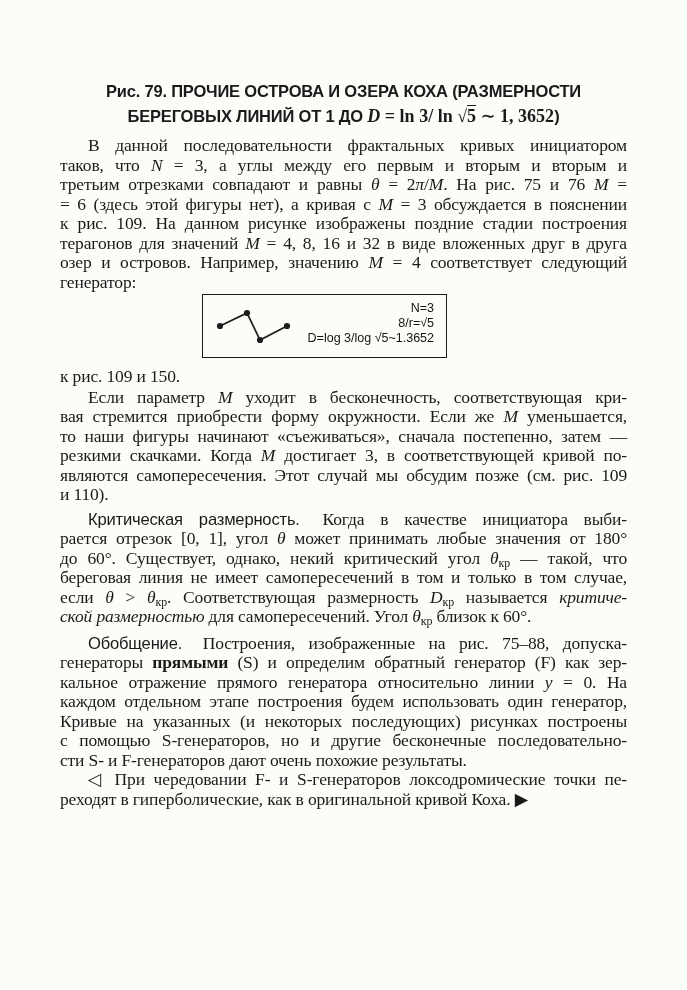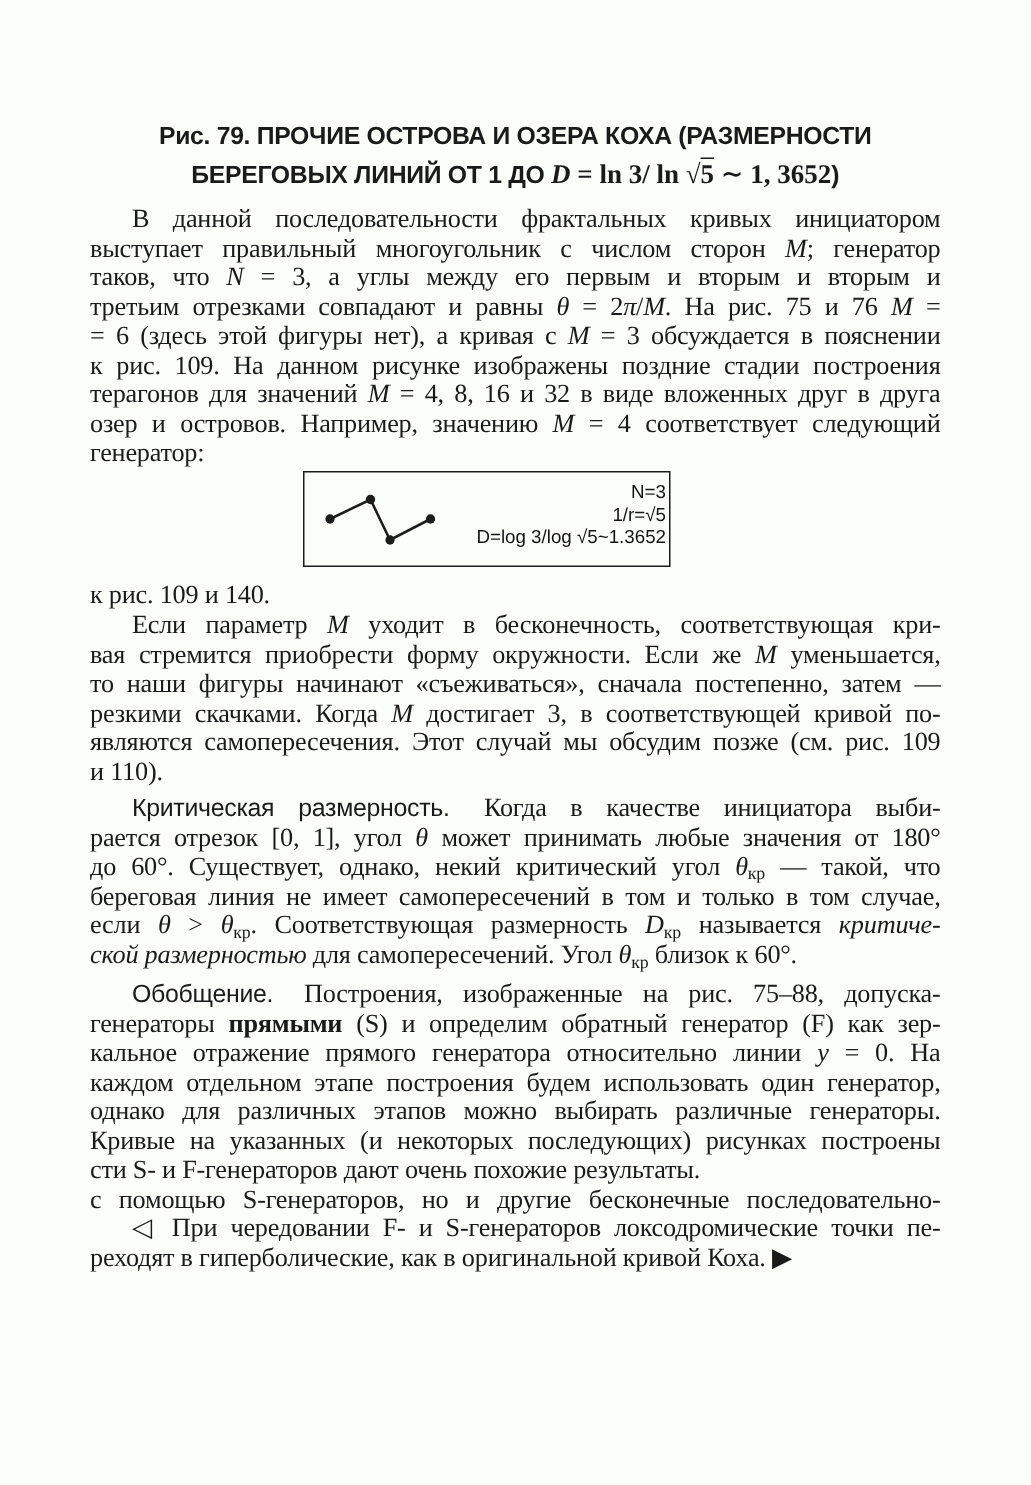--- a/index.html
+++ b/index.html
@@ -35,67 +35,66 @@
   #p4{margin-top:5px;}
   #p5{margin-top:7px;}
   #p6{margin-top:0;}
   
   .figure-box{
     position:relative;margin-top:2px;margin-left:142px;
     width:243px;height:62px;border:1.5px solid #1c1c1c;background:#fbfdf9;
   }
   .figure-box svg{position:absolute;left:0;top:0;}
   .fig-labels{
-    position:absolute;right:2px;top:6px;text-align:right;
+    position:absolute;right:12px;top:6px;text-align:right;
     font-family:"Liberation Sans","DejaVu Sans",sans-serif;
     font-size:12.5px;line-height:15px;color:#141414;letter-spacing:0;
   }
   
   .end-mark{position:absolute;left:586px;top:882px;width:13px;height:13px;background:#161616;}
 </style>
 </head>
 <body>
 
 <div class="page">
   <div class="content">
 
     <div class="title" id="title">
         <div class="line"><span>Рис. 79. ПРОЧИЕ ОСТРОВА И ОЗЕРА КОХА (РАЗМЕРНОСТИ</span></div>
         <div class="line last"><span>БЕРЕГОВЫХ ЛИНИЙ ОТ 1 ДО </span><span class="r-tmi">D</span><span class="r-tm"> = ln 3/ ln </span><span class="r-tm">√</span><span class="r-tmov">5</span><span class="r-tm"> ∼ 1, 3652</span><span>)</span></div>
       </div>
 
     <div class="para" id="p1">
         <div class="line indent"><span>В данной последовательности фрактальных кривых инициатором</span></div>
-        <div class="line"><span>выступает правильный многоугольник с числом сторон </span><span class="r-v">M</span><span>; генератор</span></div>
         <div class="line"><span>таков, что </span><span class="r-v">N</span><span> = 3, а углы между его первым и вторым и вторым и</span></div>
         <div class="line"><span>третьим отрезками совпадают и равны </span><span class="r-v">θ</span><span> = 2</span><span class="r-v">π</span><span>/</span><span class="r-v">M</span><span>. На рис. 75 и 76 </span><span class="r-v">M</span><span> =</span></div>
         <div class="line"><span>= 6 (здесь этой фигуры нет), а кривая с </span><span class="r-v">M</span><span> = 3 обсуждается в пояснении</span></div>
         <div class="line"><span>к рис. 109. На данном рисунке изображены поздние стадии построения</span></div>
         <div class="line"><span>терагонов для значений </span><span class="r-v">M</span><span> = 4, 8, 16 и 32 в виде вложенных друг в друга</span></div>
         <div class="line"><span>озер и островов. Например, значению </span><span class="r-v">M</span><span> = 4 соответствует следующий</span></div>
         <div class="line last"><span>генератор:</span></div>
       </div>
 
     <div class="figure-box">
       <svg id="genSvg" width="243" height="62" viewBox="0 0 243 62">
           <polyline points="17,31 44,18 57,45 84,31" fill="none" stroke="#1c1c1c" stroke-width="1.7"></polyline>
           <circle cx="17" cy="31" r="3.1" fill="#1c1c1c"></circle>
           <circle cx="44" cy="18" r="3.1" fill="#1c1c1c"></circle>
           <circle cx="57" cy="45" r="3.1" fill="#1c1c1c"></circle>
           <circle cx="84" cy="31" r="3.1" fill="#1c1c1c"></circle>
         </svg>
       <div class="fig-labels">
         <div>N=3</div>
-        <div>1/r=√5</div>
+        <div>8/r=√5</div>
         <div>D=log 3/log √5~1.3652</div>
       </div>
     </div>
 
     <div class="para" id="p2">
-        <div class="line last"><span>к рис. 109 и 140.</span></div>
+        <div class="line last"><span>к рис. 109 и 150.</span></div>
       </div>
     <div class="para" id="p3">
         <div class="line indent"><span>Если параметр </span><span class="r-v">M</span><span> уходит в бесконечность, соответствующая кри-</span></div>
         <div class="line"><span>вая стремится приобрести форму окружности. Если же </span><span class="r-v">M</span><span> уменьшается,</span></div>
         <div class="line"><span>то наши фигуры начинают «съеживаться», сначала постепенно, затем —</span></div>
         <div class="line"><span>резкими скачками. Когда </span><span class="r-v">M</span><span> достигает 3, в соответствующей кривой по-</span></div>
         <div class="line"><span>являются самопересечения. Этот случай мы обсудим позже (см. рис. 109</span></div>
         <div class="line last"><span>и 110).</span></div>
       </div>
     <div class="para" id="p4">
@@ -104,24 +103,23 @@
         <div class="line"><span>до 60°. Существует, однако, некий критический угол </span><span class="r-v">θ</span><span class="r-sub">кр</span><span> — такой, что</span></div>
         <div class="line"><span>береговая линия не имеет самопересечений в том и только в том случае,</span></div>
         <div class="line"><span>если </span><span class="r-v">θ</span><span> &gt; </span><span class="r-v">θ</span><span class="r-sub">кр</span><span>. Соответствующая размерность </span><span class="r-v">D</span><span class="r-sub">кр</span><span> называется </span><span class="r-i">критиче-</span></div>
         <div class="line last"><span class="r-i">ской размерностью</span><span> для самопересечений. Угол </span><span class="r-v">θ</span><span class="r-sub">кр</span><span> близок к 60°.</span></div>
       </div>
     <div class="para" id="p5">
         <div class="line indent"><span class="r-h">Обобщение.</span><span> Построения, изображенные на рис. 75–88, допуска-</span></div>
         <div class="line"><span>генераторы </span><span class="r-b">прямыми</span><span> (S) и определим обратный генератор (F) как зер-</span></div>
         <div class="line"><span>кальное отражение прямого генератора относительно линии </span><span class="r-v">y</span><span> = 0. На</span></div>
         <div class="line"><span>каждом отдельном этапе построения будем использовать один генератор,</span></div>
-        <div class="line"><span>однако для различных этапов можно выбирать различные генераторы.</span></div>
         <div class="line"><span>Кривые на указанных (и некоторых последующих) рисунках построены</span></div>
+        <div class="line"><span>с помощью S-генераторов, но и другие бесконечные последовательно-</span></div>
         <div class="line last"><span>сти S- и F-генераторов дают очень похожие результаты.</span></div>
-        <div class="line"><span>с помощью S-генераторов, но и другие бесконечные последовательно-</span></div>
       </div>
     <div class="para" id="p6">
         <div class="line indent"><span>◁ При чередовании F- и S-генераторов локсодромические точки пе-</span></div>
         <div class="line last"><span>реходят в гиперболические, как в оригинальной кривой Коха. ▶</span></div>
       </div>
 
   </div>
 
   <div class="end-mark"></div>
 </div>

